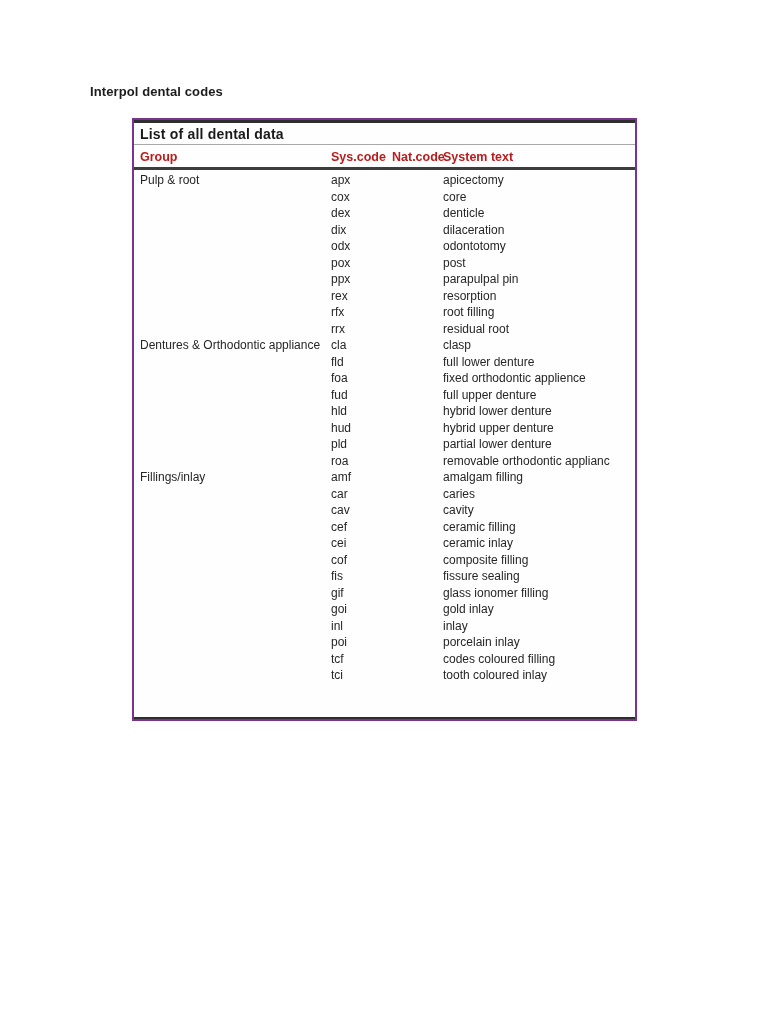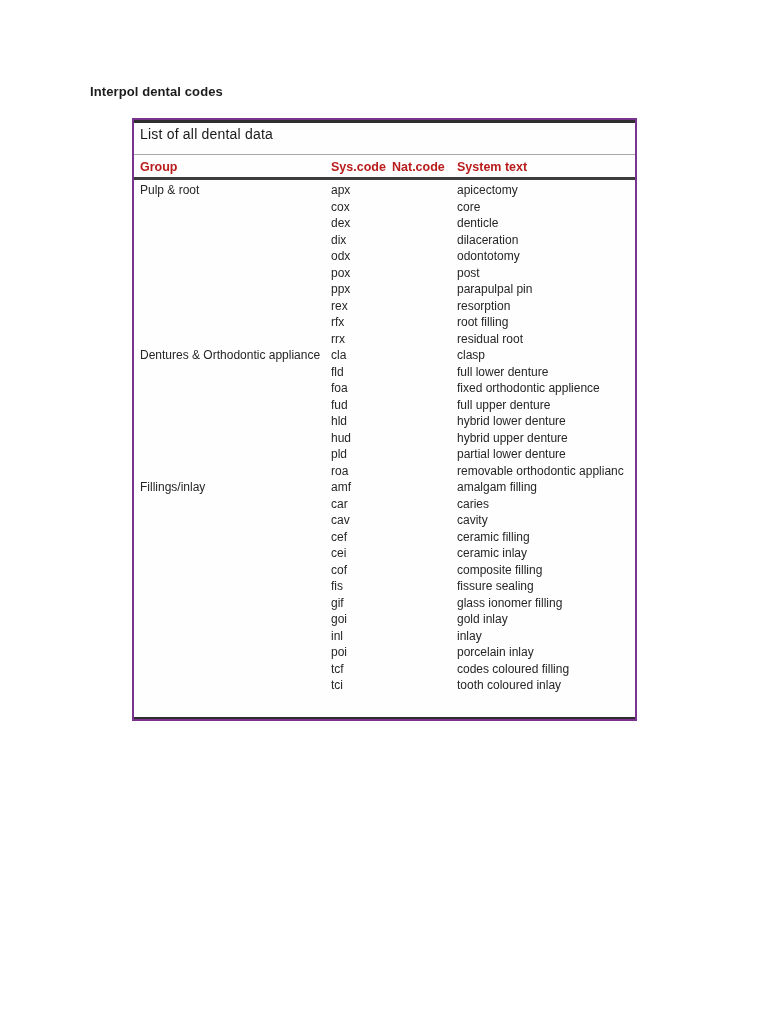--- a/index.html
+++ b/index.html
@@ -36,23 +36,23 @@
   }
   .table-inner {
     box-sizing: border-box;
     height: 100%;
     display: flex;
     flex-direction: column;
     border-top: 3px solid #2e2e2e;
     border-bottom: 2px solid #2e2e2e;
   }
   .table-title {
-    padding: 3px 0 12px 6px;
+    padding: 3px 0 2px 6px;
     font-size: 14px;
-    font-weight: normal;
+    font-weight: bold;
     color: #1a1a1a;
     border-bottom: 1px solid #a8a8a8;
     letter-spacing: 0.2px;
   }
   .table-header {
     position: relative;
     height: 22px;
     border-bottom: 3px solid #3c3c3c;
   }
   .table-header .cell {
@@ -74,21 +74,21 @@
   .cell {
     position: absolute;
     white-space: nowrap;
     font-size: 12px;
     color: #262626;
     top: 1px;
   }
   .c-group  { left: 6px; }
   .c-sys    { left: 197px; }
   .c-nat    { left: 258px; }
-  .c-text   { left: 323px; text-align: right; }
+  .c-text   { left: 309px; text-align: right; }
 </style>
 </head>
 <body>
 
 <div class="page">
 
   <div class="doc-title">Interpol dental codes</div>
 
   <div class="dental-table">
     <div class="table-inner">

